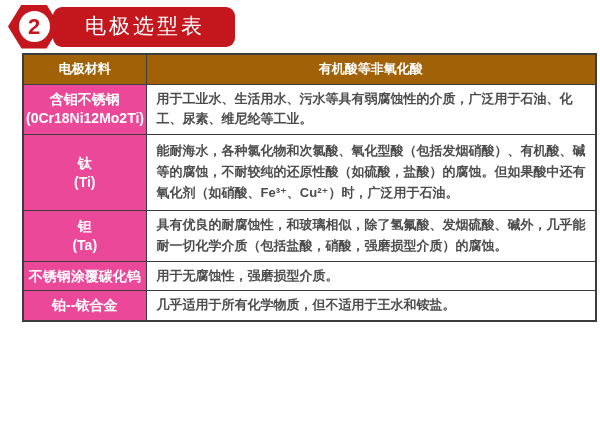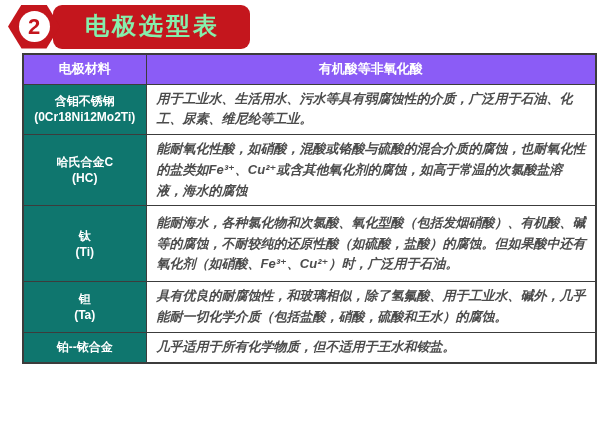--- a/index.html
+++ b/index.html
@@ -18,52 +18,51 @@
     display:flex;align-items:center;justify-content:center;
     position:relative;z-index:2;flex:none;
   }
   .hex-inner{
     width:31px;height:31px;background:#ffffff;border-radius:50%;
     display:flex;align-items:center;justify-content:center;
     color:#c4161d;font-weight:bold;font-size:22px;line-height:1;
   }
   .banner{
     margin-left:-7px;position:relative;z-index:1;
-    background:#c4161d;color:#86efac;font-weight:bold;
-    font-size:24px;letter-spacing:3px;
+    background:#c4161d;color:#ffffff;font-weight:normal;
+    font-size:21px;letter-spacing:3px;
     padding:5px 30px 7px 32px;border-radius:9px;
     white-space:nowrap;
   }
   
   .sel-table{
     border-collapse:collapse;table-layout:fixed;
     margin:7px 0 0 22px;width:575px;
     border:2px solid #3c3c3c;
   }
   .sel-table td,.sel-table th{
     border:1.5px solid #3c3c3c;
     box-sizing:border-box;vertical-align:middle;
   }
   .sel-table col.c-mat{width:123px;}
   th.hcell{
-    background:#8b5cf6;color:#ffffff;font-weight:bold;
+    background:#a16207;color:#ffffff;font-weight:bold;
     font-size:13px;height:30px;padding:2px 4px;
   }
   td.mat{
-    background:#0f766e;color:#ffffff;font-weight:bold;
-    font-size:12px;text-align:center;padding:3px 2px;line-height:1.35;
+    background:#ec4899;color:#ffffff;font-weight:bold;
+    font-size:14px;text-align:center;padding:3px 2px;line-height:1.35;
   }
   td.mat .mat-name{display:block;}
   td.mat .mat-sub{display:block;}
   td.mat .mat-sub:empty{display:none;}
   td.desc{
     background:#ffffff;color:#4c4c4c;font-weight:bold;
     font-size:13px;text-align:left;line-height:1.6;
     padding:4px 8px 4px 10px;
-    font-style:italic;
   }
   tr.r1{height:46px;}
   tr.r2{height:44px;}
   tr.r3{height:64px;}
   tr.r4{height:76px;}
   tr.r5{height:46px;}
   tr.r6{height:25px;}
   tr.r7{height:24px;}
 </style>
 </head>
@@ -86,40 +85,40 @@
     <th class="hcell">电极材料</th>
     <th class="hcell">有机酸等非氧化酸</th>
   </tr>
   <tr class="r1">
     <td class="mat">
       <span class="mat-name">含钼不锈钢</span>
       <span class="mat-sub">(0Cr18Ni12Mo2Ti)</span>
     </td>
     <td class="desc">用于工业水、生活用水、污水等具有弱腐蚀性的介质，广泛用于石油、化工、尿素、维尼纶等工业。</td>
   </tr>
-  <tr class="r3">
-    <td class="mat">
-      <span class="mat-name">哈氏合金C</span>
-      <span class="mat-sub">(HC)</span>
-    </td>
-    <td class="desc">能耐氧化性酸，如硝酸，混酸或铬酸与硫酸的混合介质的腐蚀，也耐氧化性的盐类如Fe³⁺、Cu²⁺或含其他氧化剂的腐蚀，如高于常温的次氯酸盐溶液，海水的腐蚀</td>
-  </tr>
   <tr class="r4">
     <td class="mat">
       <span class="mat-name">钛</span>
       <span class="mat-sub">(Ti)</span>
     </td>
     <td class="desc">能耐海水，各种氯化物和次氯酸、氧化型酸（包括发烟硝酸）、有机酸、碱等的腐蚀，不耐较纯的还原性酸（如硫酸，盐酸）的腐蚀。但如果酸中还有氧化剂（如硝酸、Fe³⁺、Cu²⁺）时，广泛用于石油。</td>
   </tr>
   <tr class="r5">
     <td class="mat">
       <span class="mat-name">钽</span>
       <span class="mat-sub">(Ta)</span>
     </td>
-    <td class="desc">具有优良的耐腐蚀性，和玻璃相似，除了氢氟酸、用于工业水、碱外，几乎能耐一切化学介质（包括盐酸，硝酸，硫酸和王水）的腐蚀。</td>
+    <td class="desc">具有优良的耐腐蚀性，和玻璃相似，除了氢氟酸、发烟硫酸、碱外，几乎能耐一切化学介质（包括盐酸，硝酸，强磨损型介质）的腐蚀。</td>
+  </tr>
+  <tr class="r6">
+    <td class="mat">
+      <span class="mat-name">不锈钢涂覆碳化钨</span>
+
+    </td>
+    <td class="desc">用于无腐蚀性，强磨损型介质。</td>
   </tr>
   <tr class="r7">
     <td class="mat">
       <span class="mat-name">铂--铱合金</span>
 
     </td>
     <td class="desc">几乎适用于所有化学物质，但不适用于王水和铵盐。</td>
   </tr>
 </tbody>
   </table>

